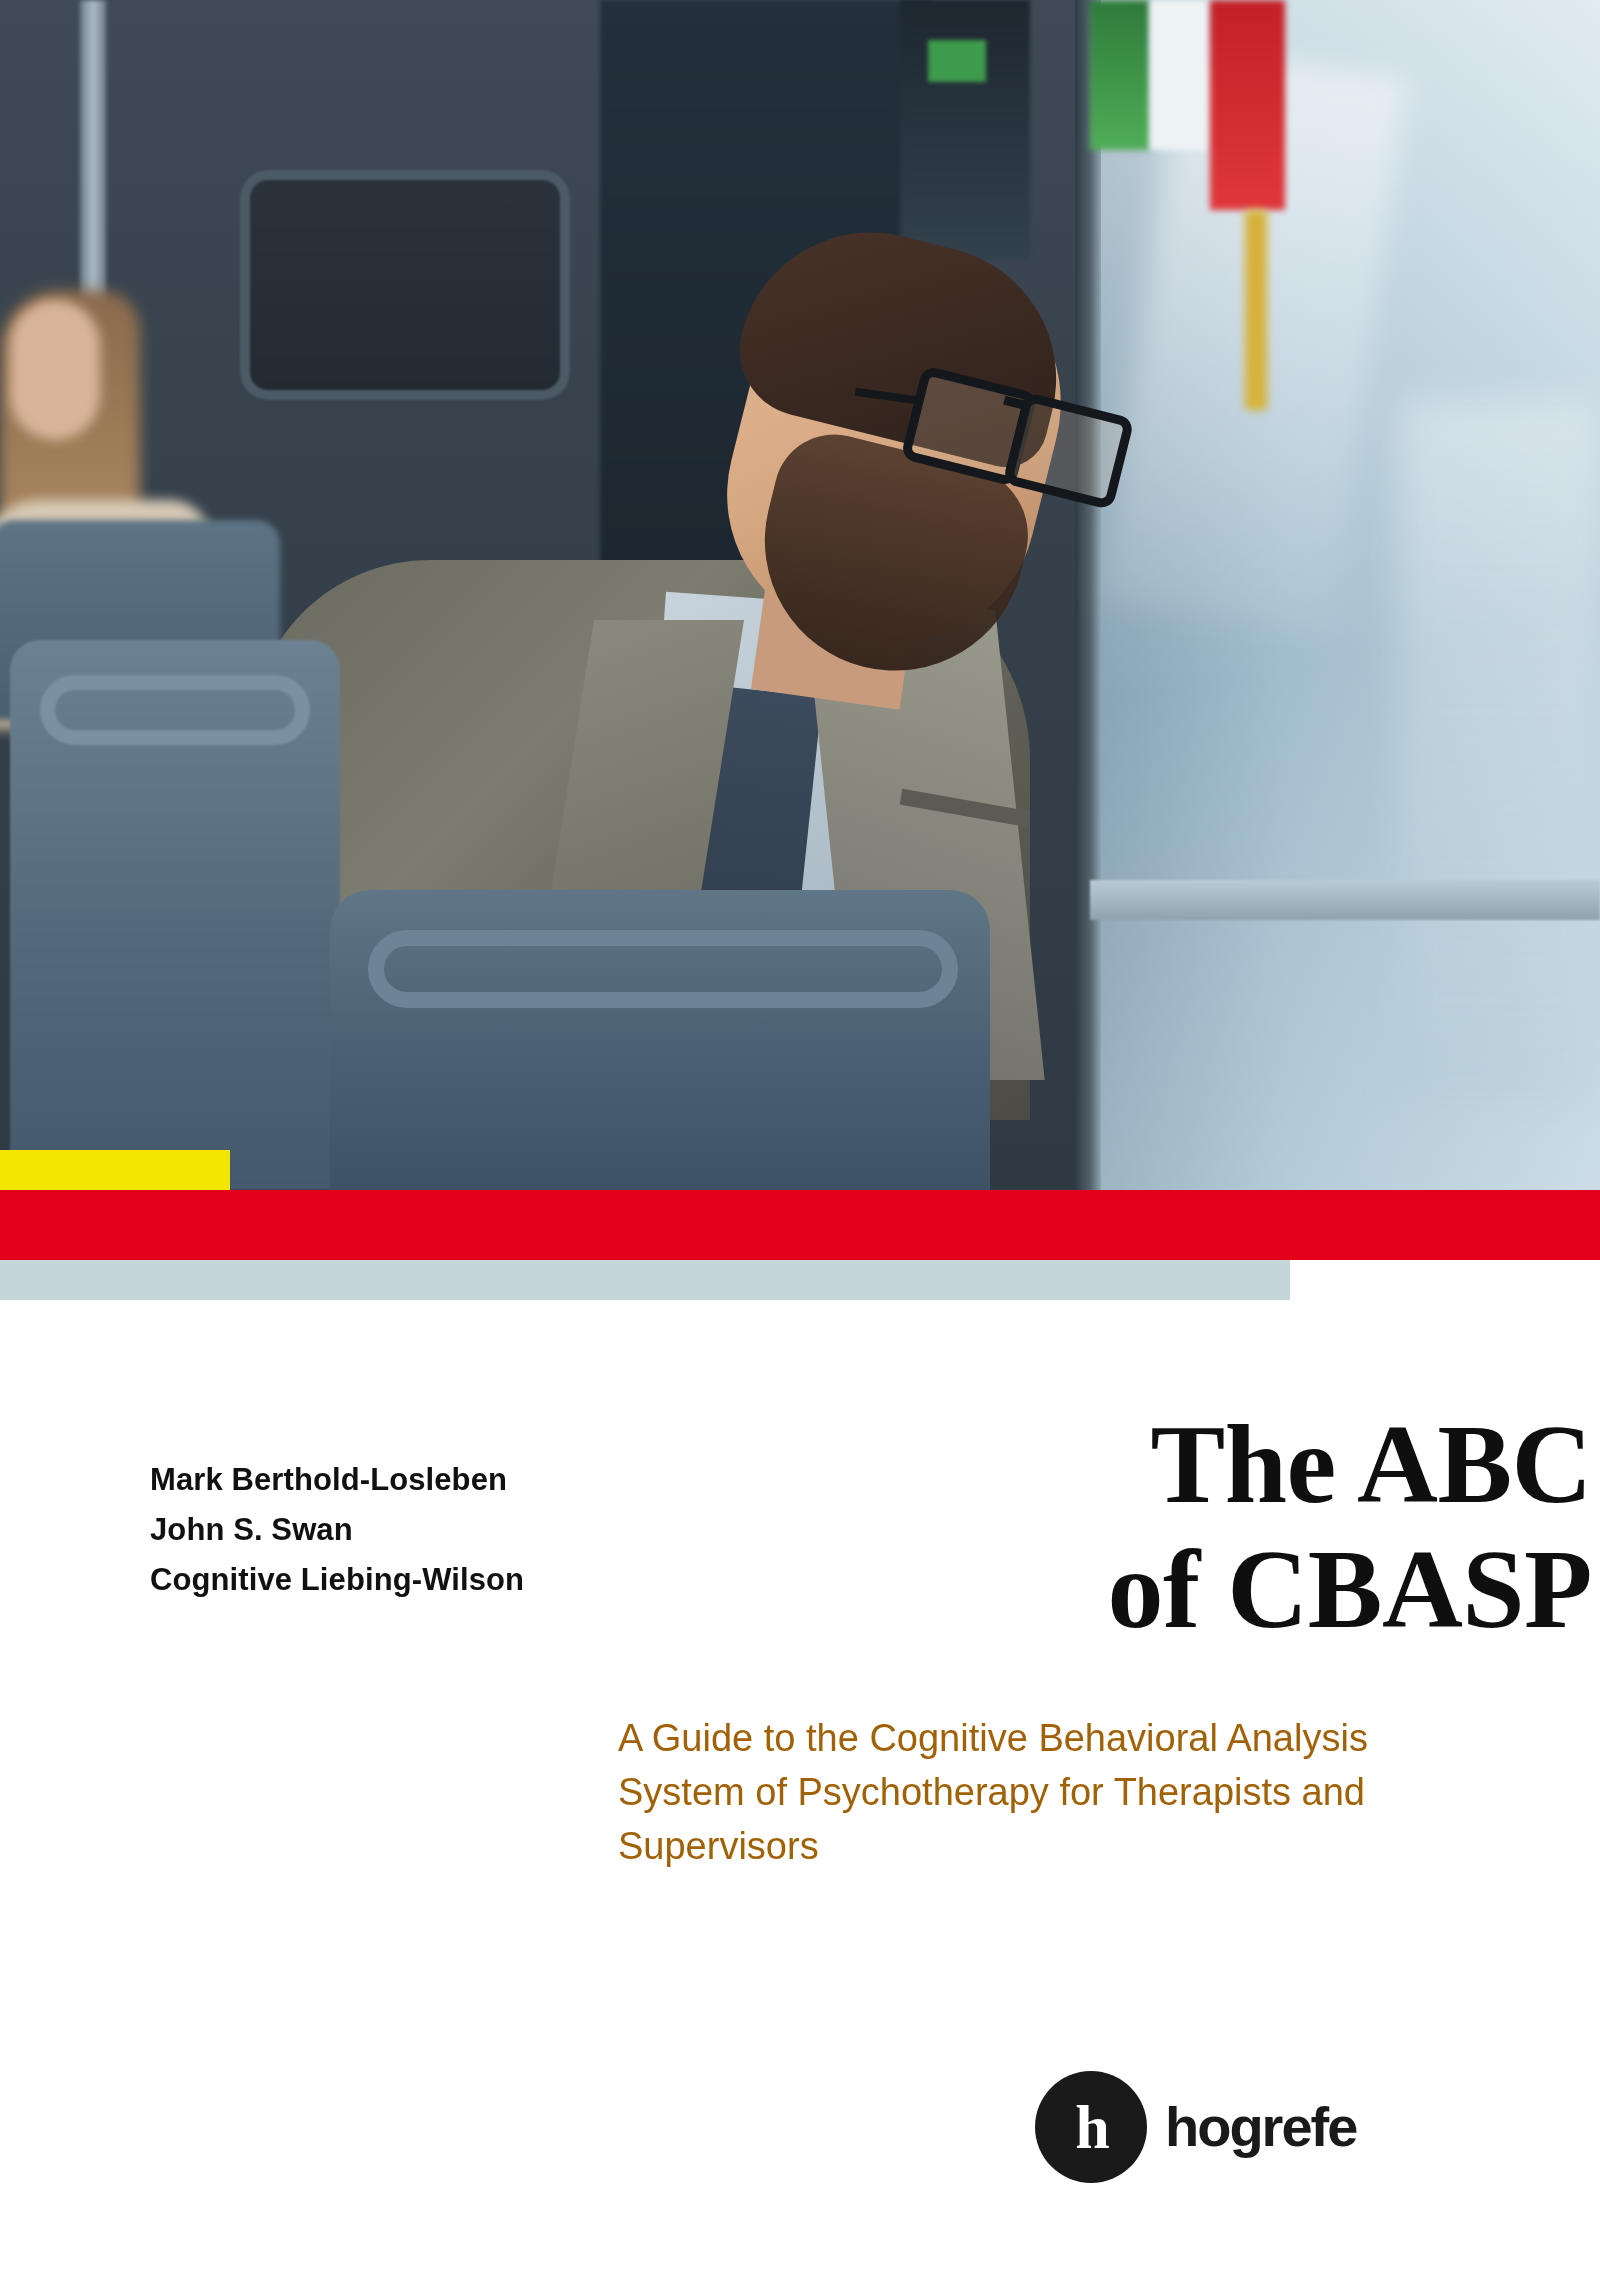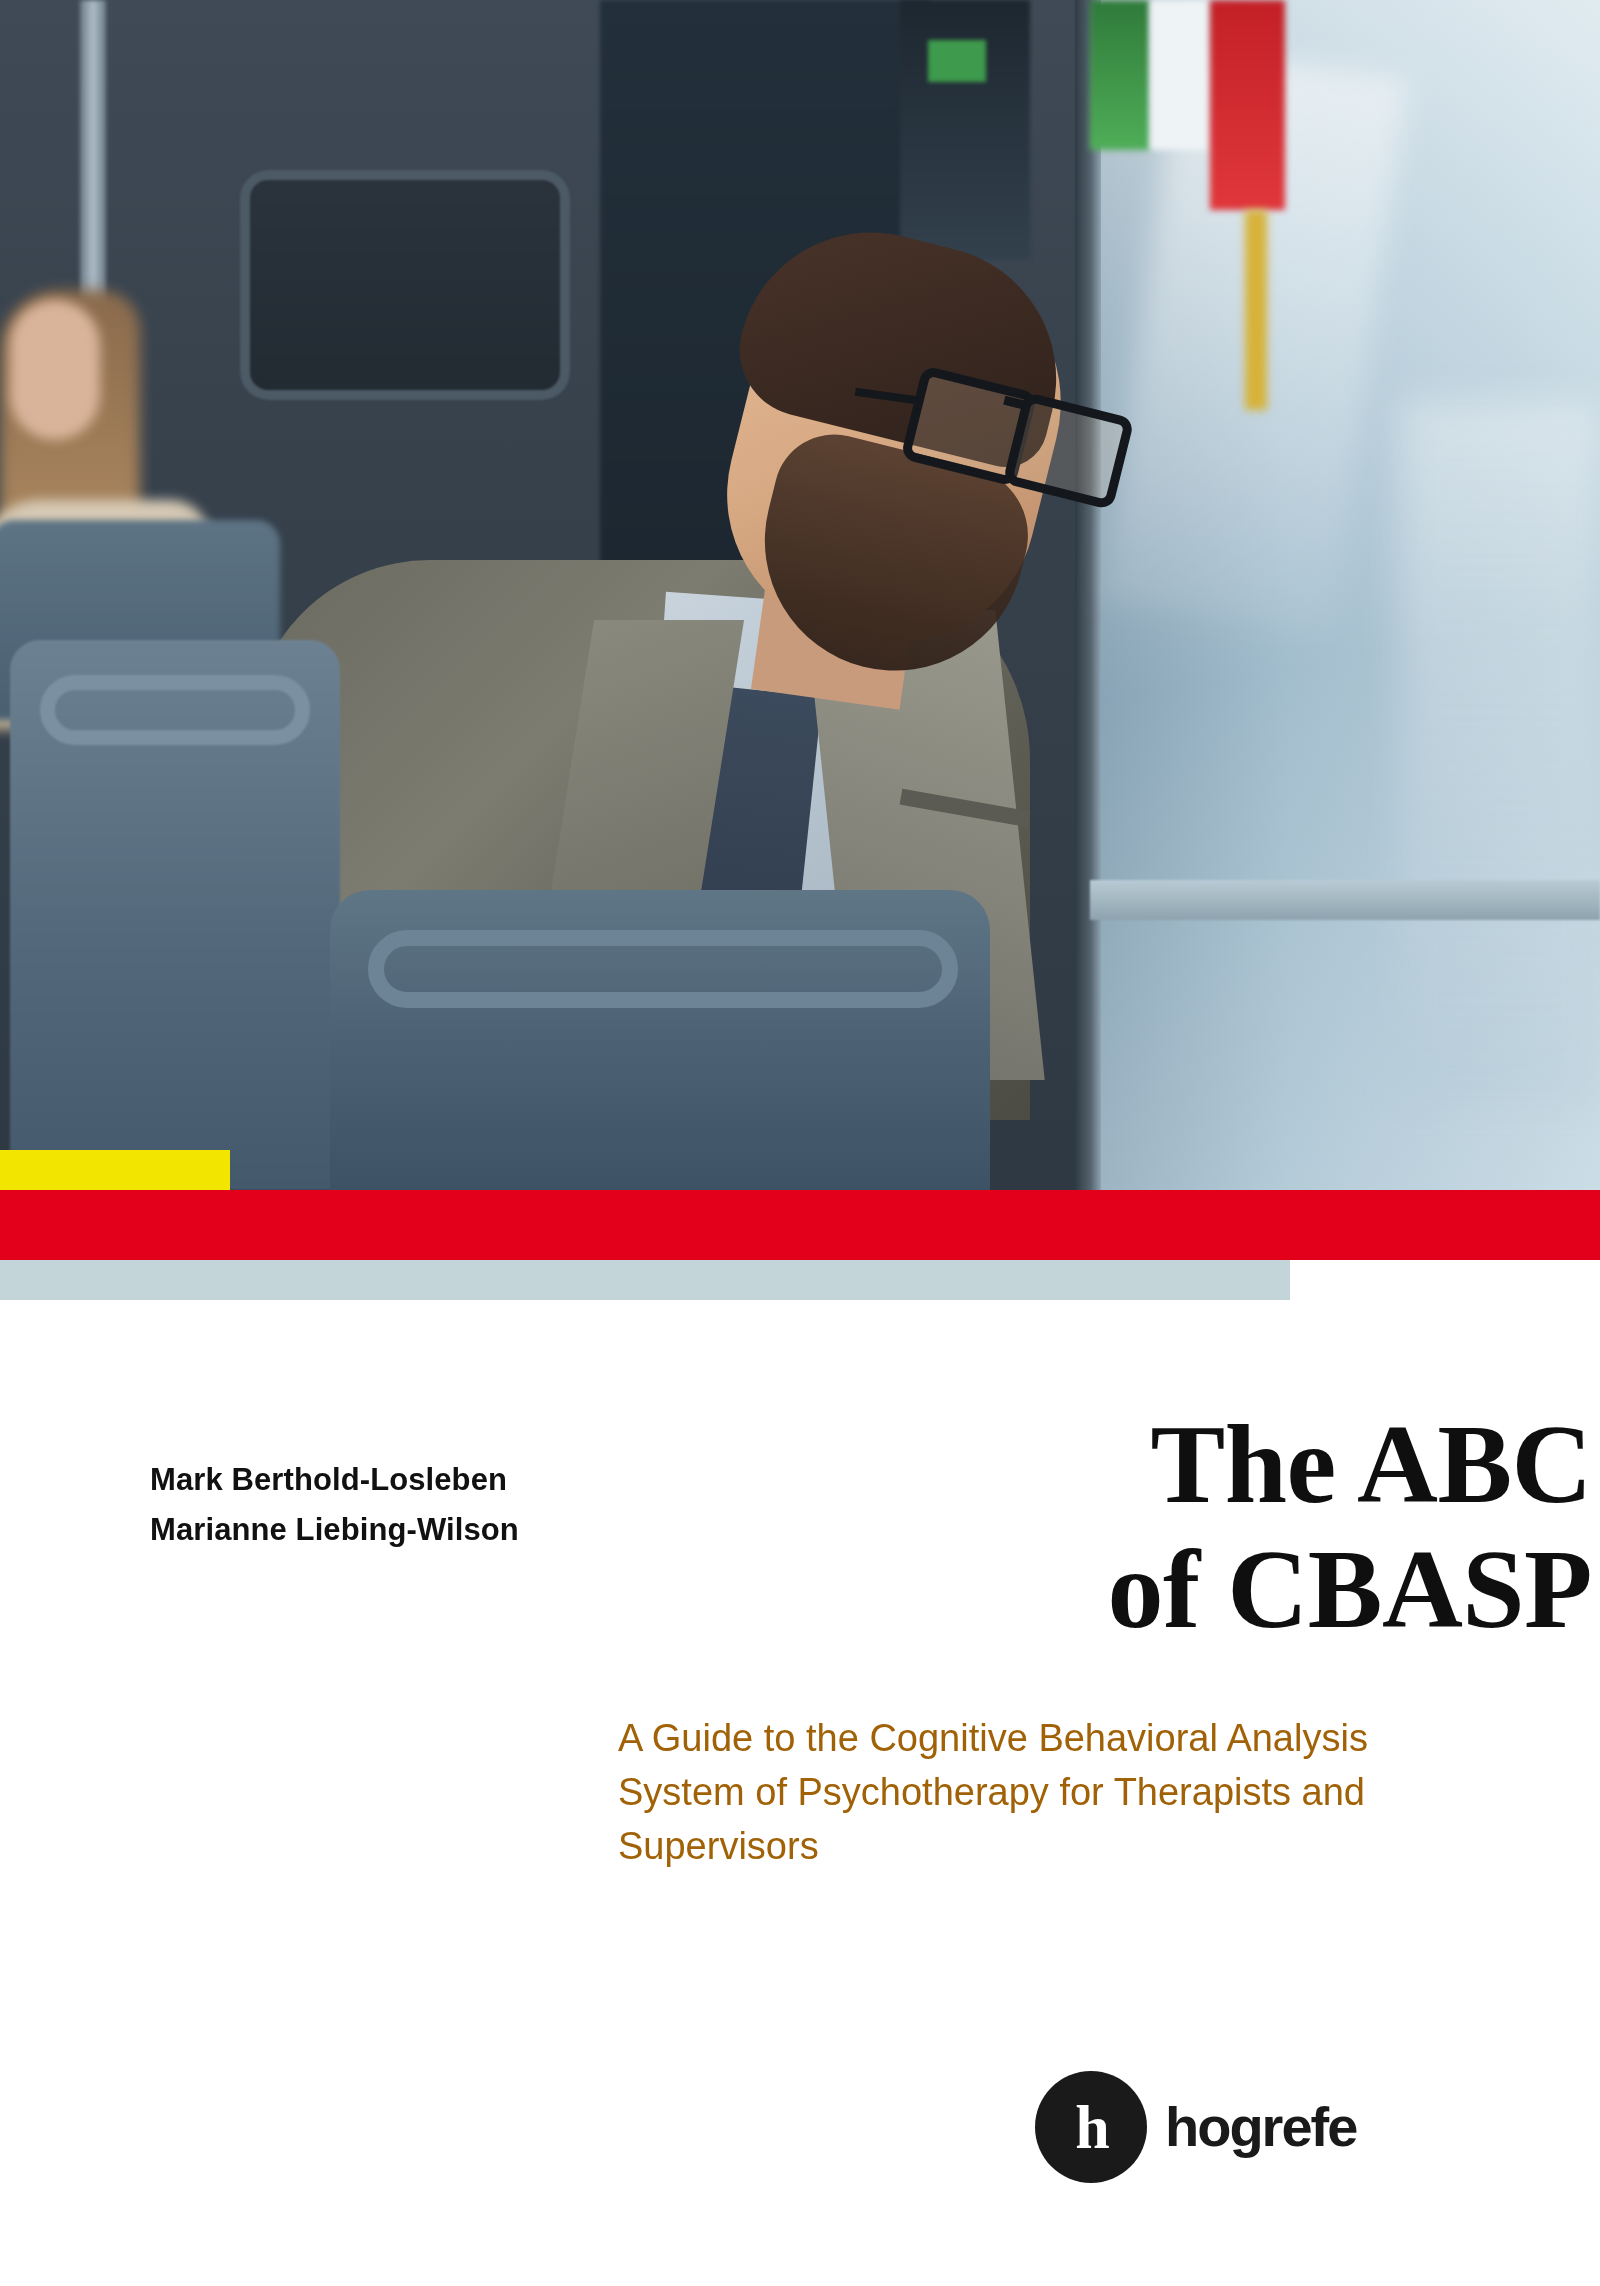--- a/index.html
+++ b/index.html
@@ -476,21 +476,22 @@
   </div>
 
   <div class="bar-yellow"></div>
   <div class="bar-red"></div>
   <div class="bar-grey"></div>
 
   <div class="text-area">
 
     <div class="authors">
       <div class="author">Mark Berthold-Losleben</div>
-      <div class="author">Marianne Liebing-Wilson</div>
+      <div class="author">John S. Swan</div>
+      <div class="author">Cognitive Liebing-Wilson</div>
     </div>
 
     <div class="title">
       <div>The ABC</div>
       <div>of CBASP</div>
     </div>
 
     <div class="subtitle">A Guide to the Cognitive Behavioral Analysis System of Psychotherapy for Therapists and Supervisors</div>
   </div>
 

